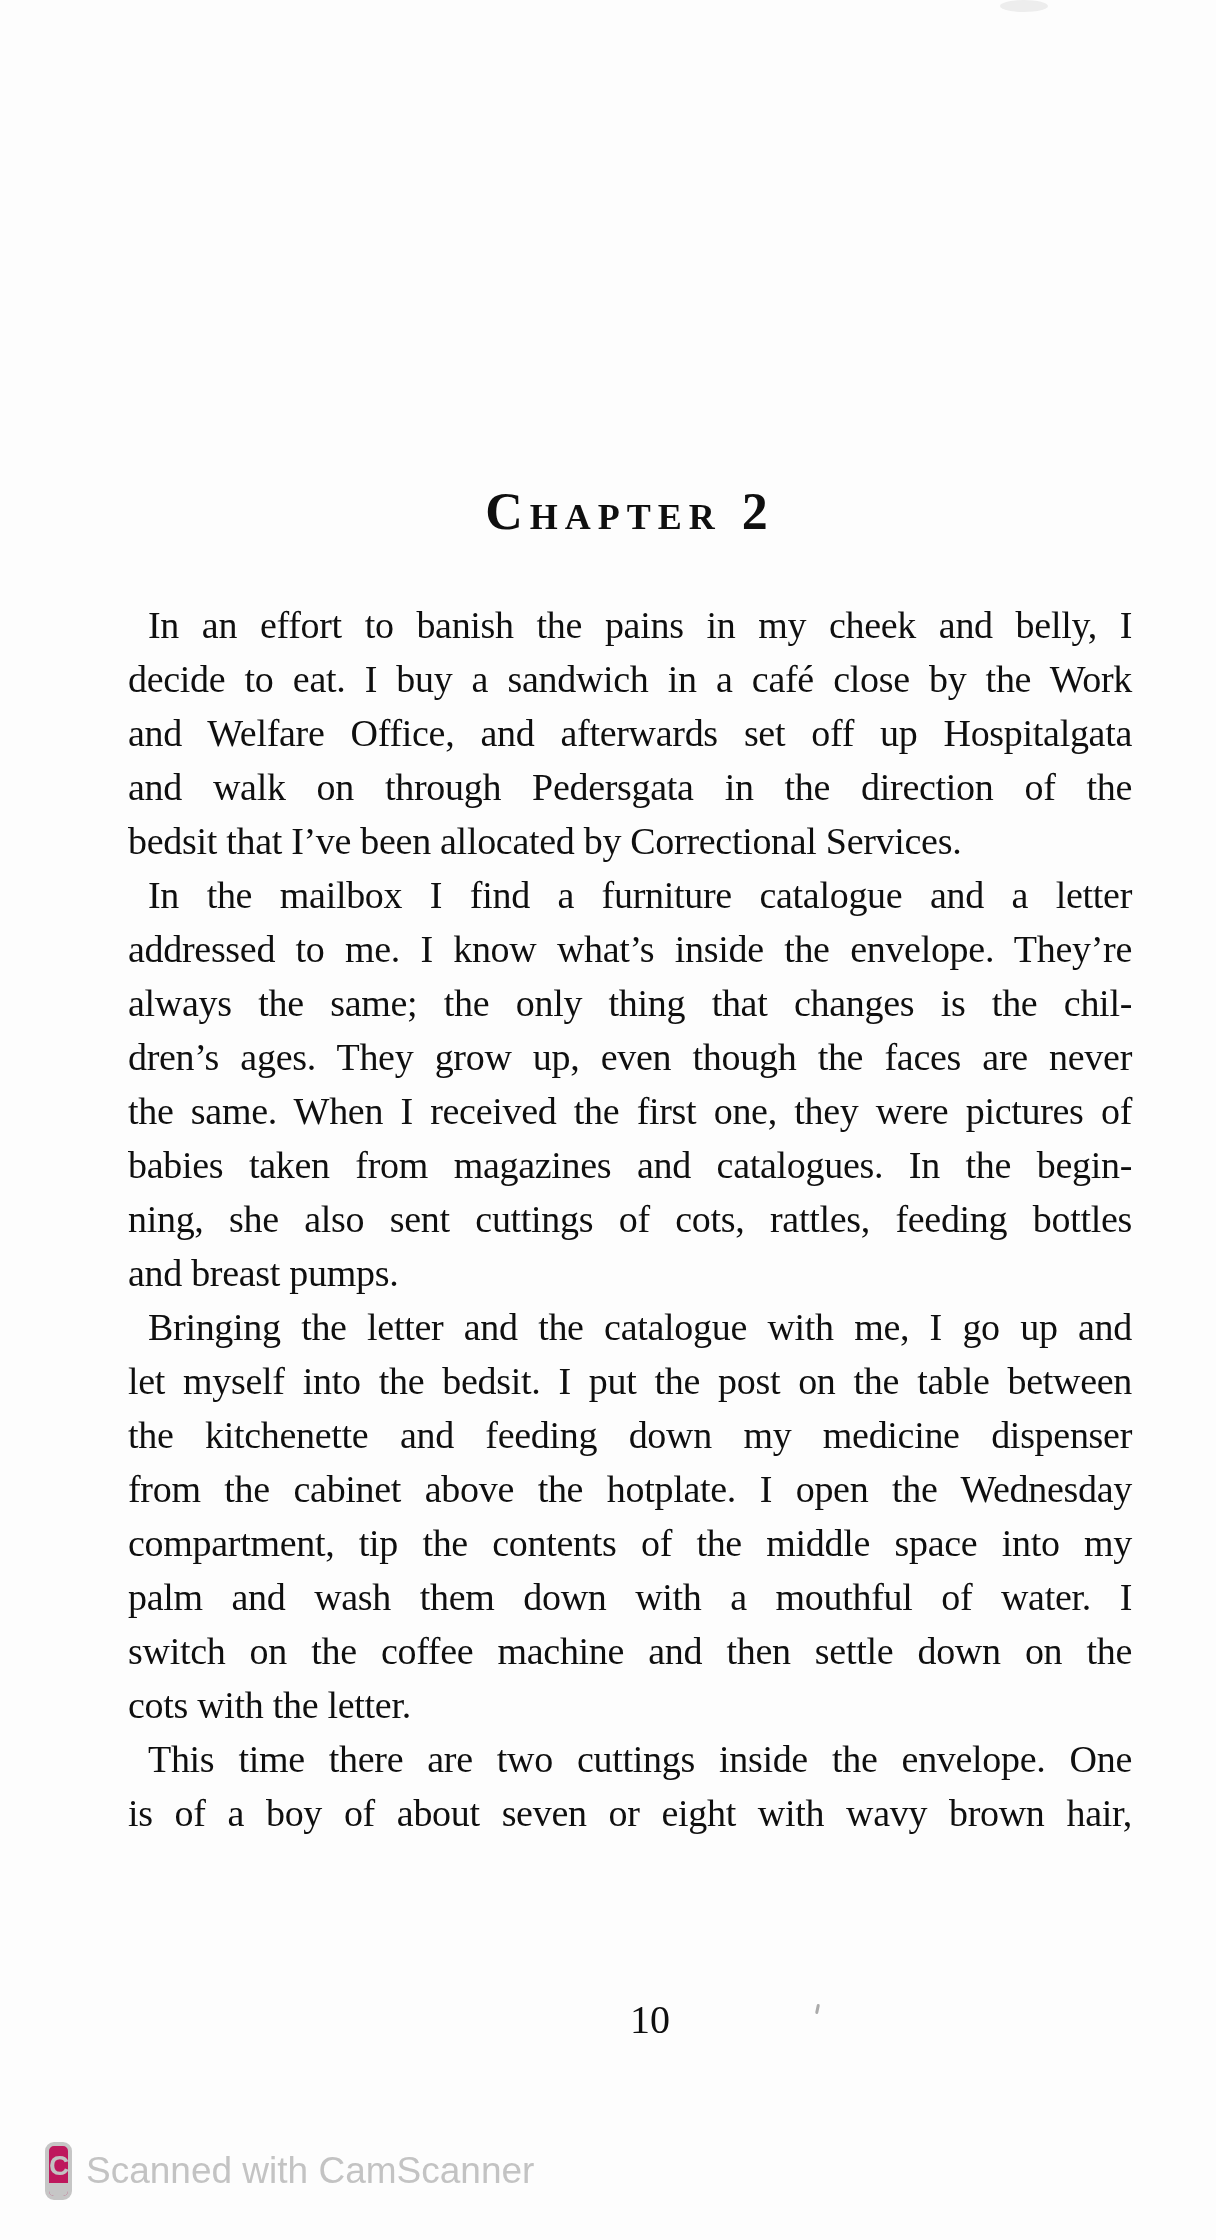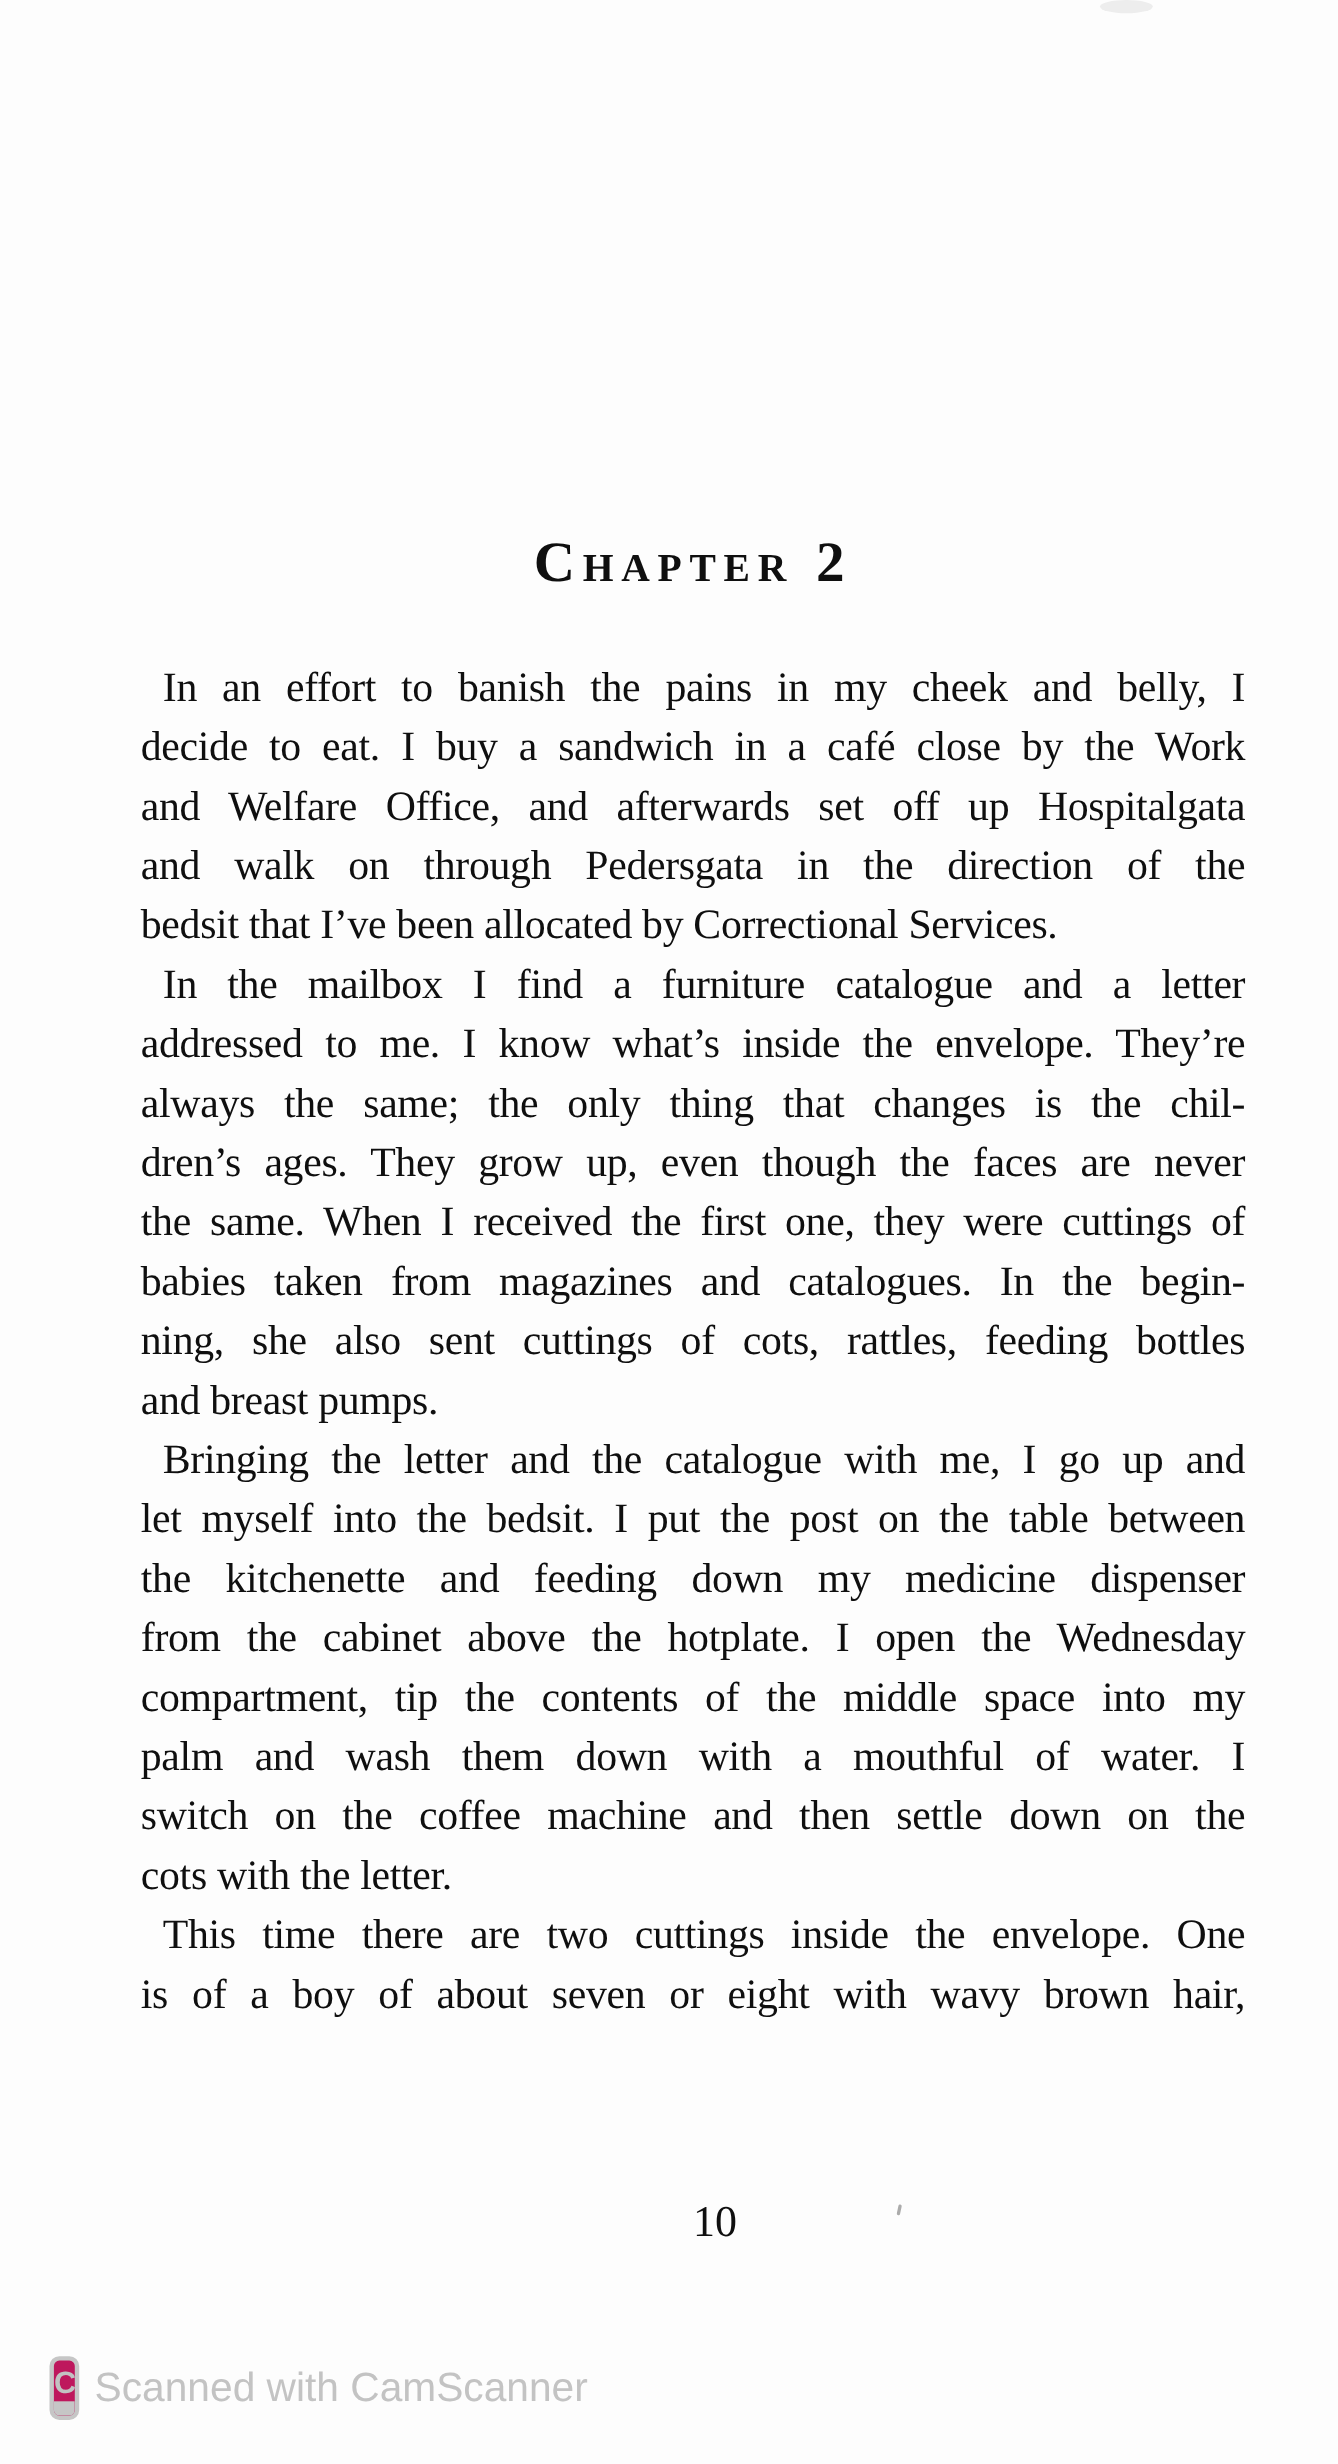--- a/index.html
+++ b/index.html
@@ -125,21 +125,21 @@
       <div class="line j">decide to eat. I buy a sandwich in a café close by the Work</div>
       <div class="line j">and Welfare Office, and afterwards set off up Hospitalgata</div>
       <div class="line j">and walk on through Pedersgata in the direction of the</div>
       <div class="line l">bedsit that I’ve been allocated by Correctional Services.</div>
     </div>
     <div>
       <div class="line j ind">In the mailbox I find a furniture catalogue and a letter</div>
       <div class="line j">addressed to me. I know what’s inside the envelope. They’re</div>
       <div class="line j">always the same; the only thing that changes is the chil-</div>
       <div class="line j">dren’s ages. They grow up, even though the faces are never</div>
-      <div class="line j">the same. When I received the first one, they were cuttings of</div>
+      <div class="line j">the same. When I received the first one, they were pictures of</div>
       <div class="line j">babies taken from magazines and catalogues. In the begin-</div>
       <div class="line j">ning, she also sent cuttings of cots, rattles, feeding bottles</div>
       <div class="line l">and breast pumps.</div>
     </div>
     <div>
       <div class="line j ind">Bringing the letter and the catalogue with me, I go up and</div>
       <div class="line j">let myself into the bedsit. I put the post on the table between</div>
       <div class="line j">the kitchenette and feeding down my medicine dispenser</div>
       <div class="line j">from the cabinet above the hotplate. I open the Wednesday</div>
       <div class="line j">compartment, tip the contents of the middle space into my</div>

